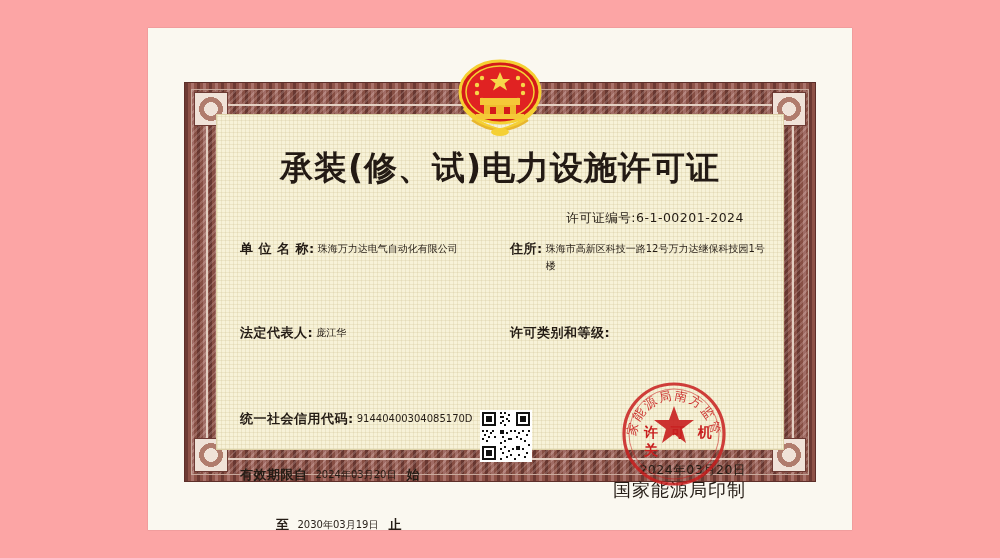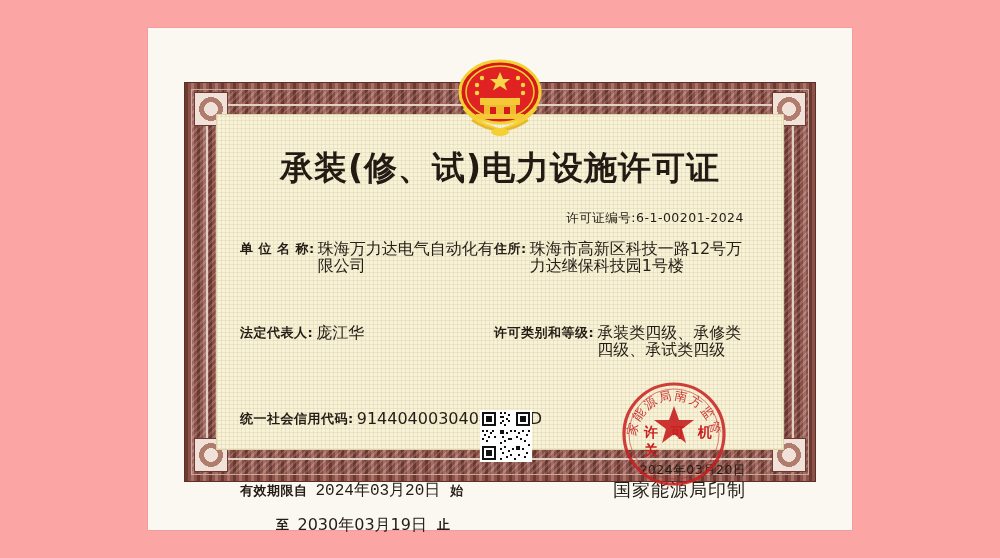--- a/index.html
+++ b/index.html
@@ -160,42 +160,42 @@
   }
   .col-left {
     position: absolute;
     left: 92px;
     width: 260px;
     display: flex;
     align-items: flex-start;
   }
   .col-right {
     position: absolute;
-    left: 346px;
+    left: 362px;
     width: 262px;
     display: flex;
     align-items: flex-start;
   }
   .lbl {
     font-size: 13px;
     font-weight: bold;
     white-space: nowrap;
     line-height: 17px;
     letter-spacing: 0.5px;
   }
   .val {
-    font-size: 16px;
+    font-size: 10px;
     line-height: 17px;
     margin-left: 3px;
   }
 
   #row-unit   { top: 0px;   height: 38px; }
   #row-legal  { top: 46px;  height: 38px; }
   #row-credit { top: 94px;  height: 22px; }
-  #row-valid  { top: 145px; height: 22px; font-family: Liberation Mono, monospace; }
+  #row-valid  { top: 128px; height: 22px; }
   #row-valid2 { top: 156px; height: 22px; }
 
   .indent-to { margin-left: 36px; }
 
   
   .qr {
     position: absolute;
     left: 332px;
     top: 382px;
     width: 52px;
@@ -316,21 +316,20 @@
         </div>
       </div>
 
       <div class="row" id="row-legal">
         <div class="col-left">
           <span class="lbl">法定代表人:</span>
           <span class="val">庞江华</span>
         </div>
         <div class="col-right">
           <span class="lbl">许可类别和等级:</span>
-          <span class="val">承装类四级、承修类四级、承试类四级</span>
         </div>
       </div>
 
       <div class="row" id="row-credit">
         <div class="col-left" style="width:520px">
           <span class="lbl">统一社会信用代码:</span>
           <span class="val">91440400304085170D</span>
         </div>
       </div>
 

